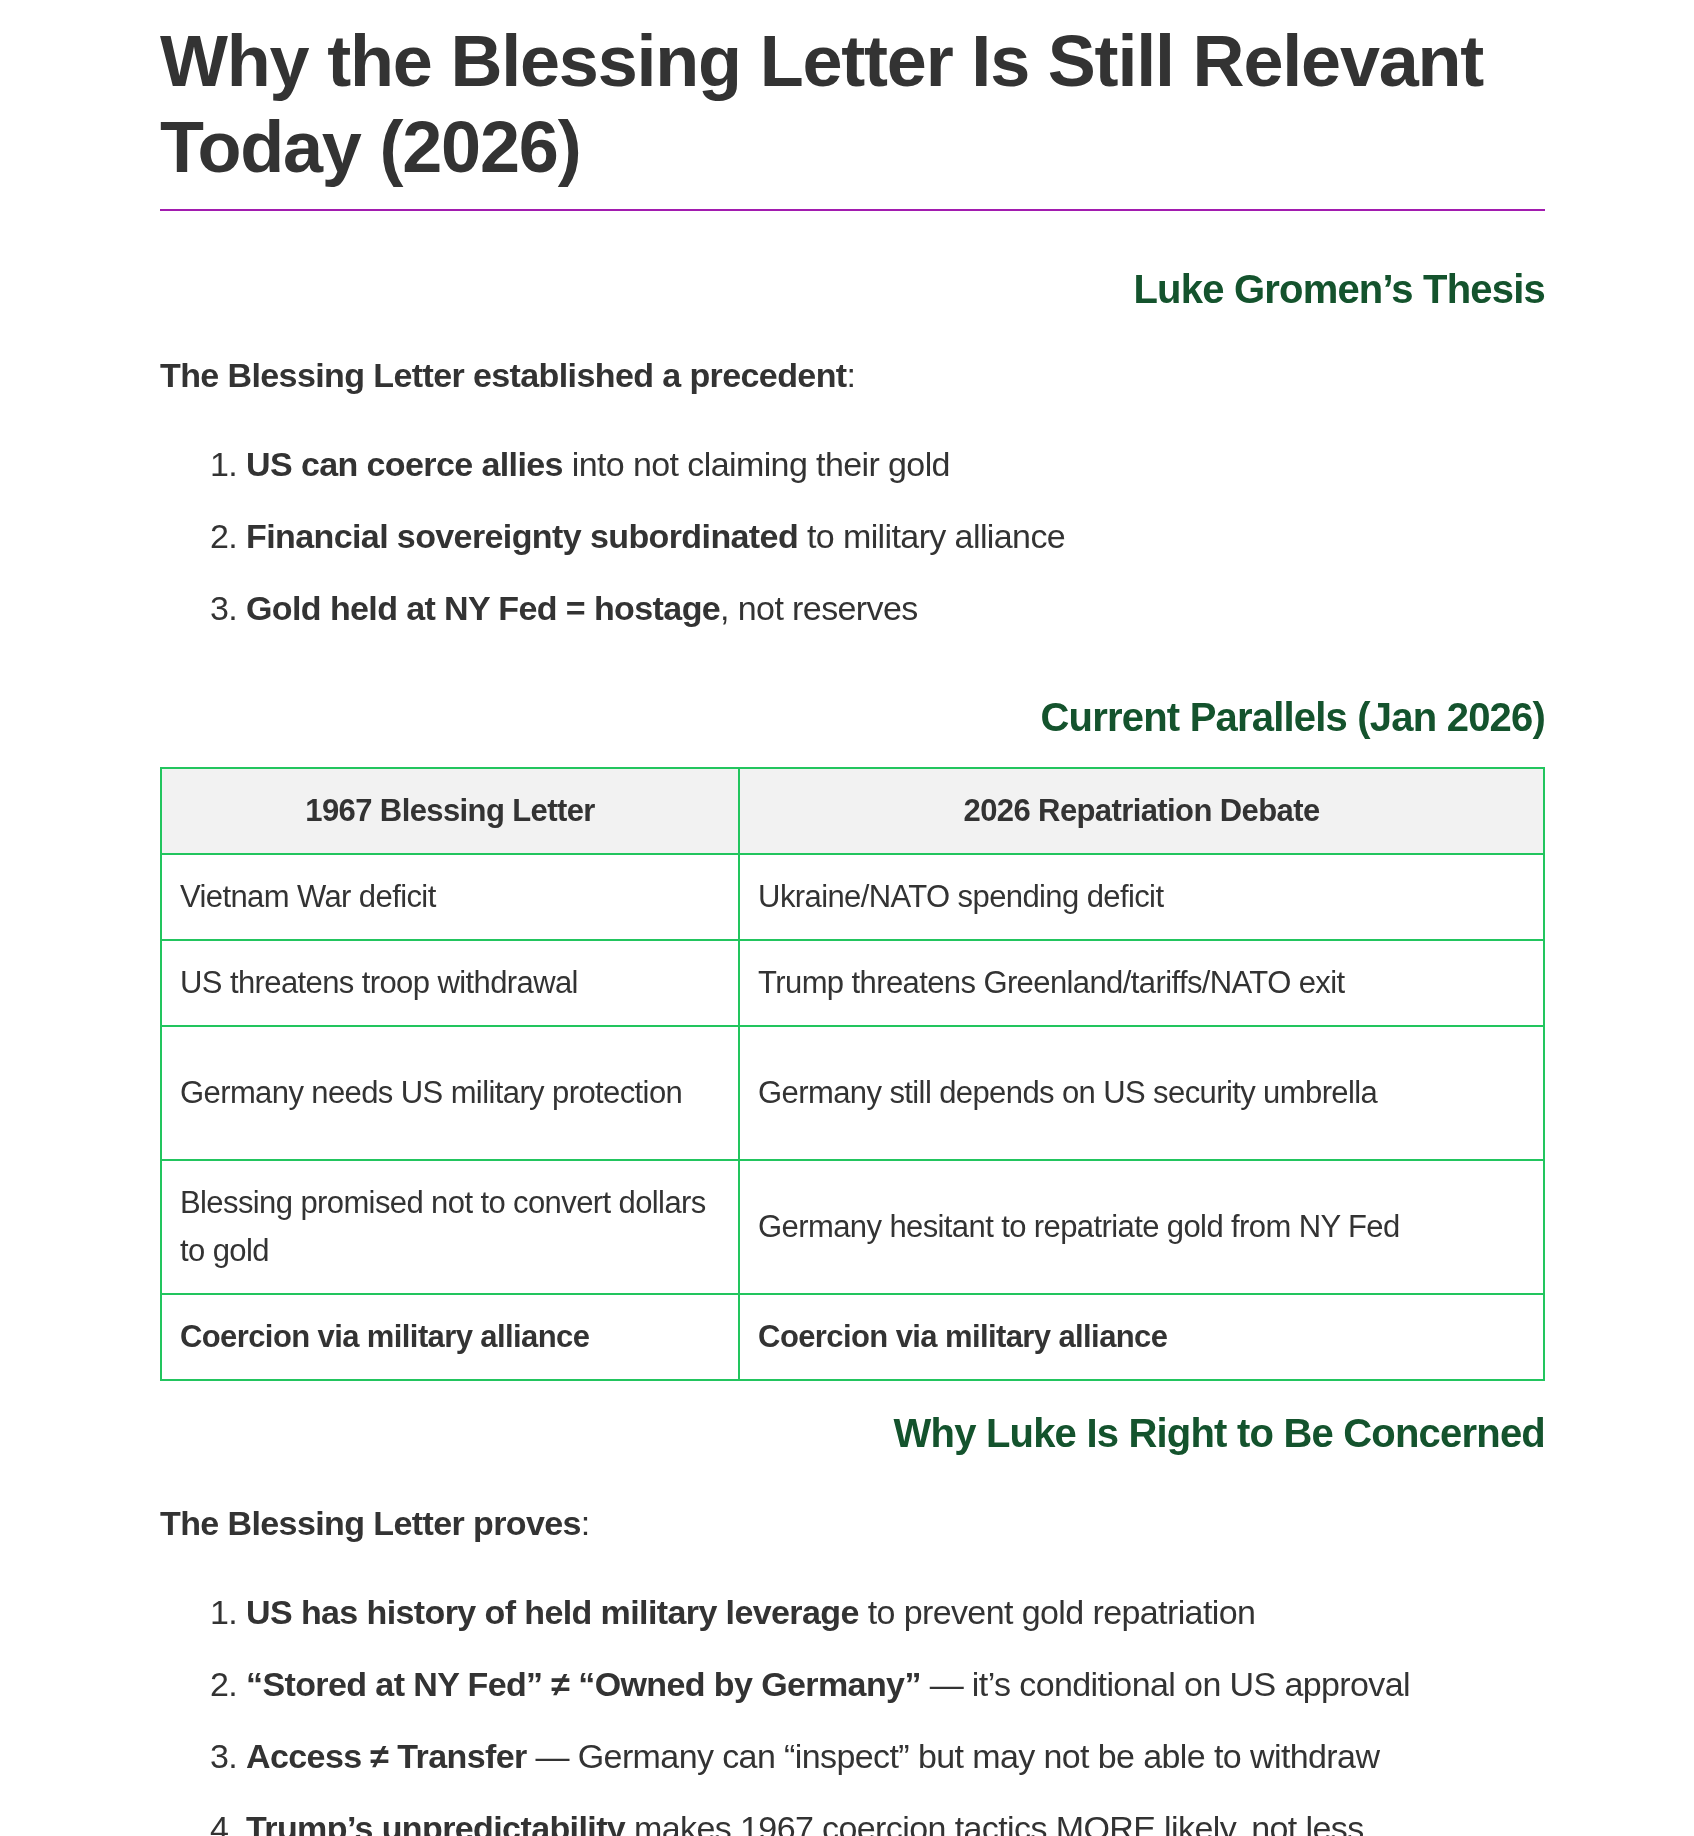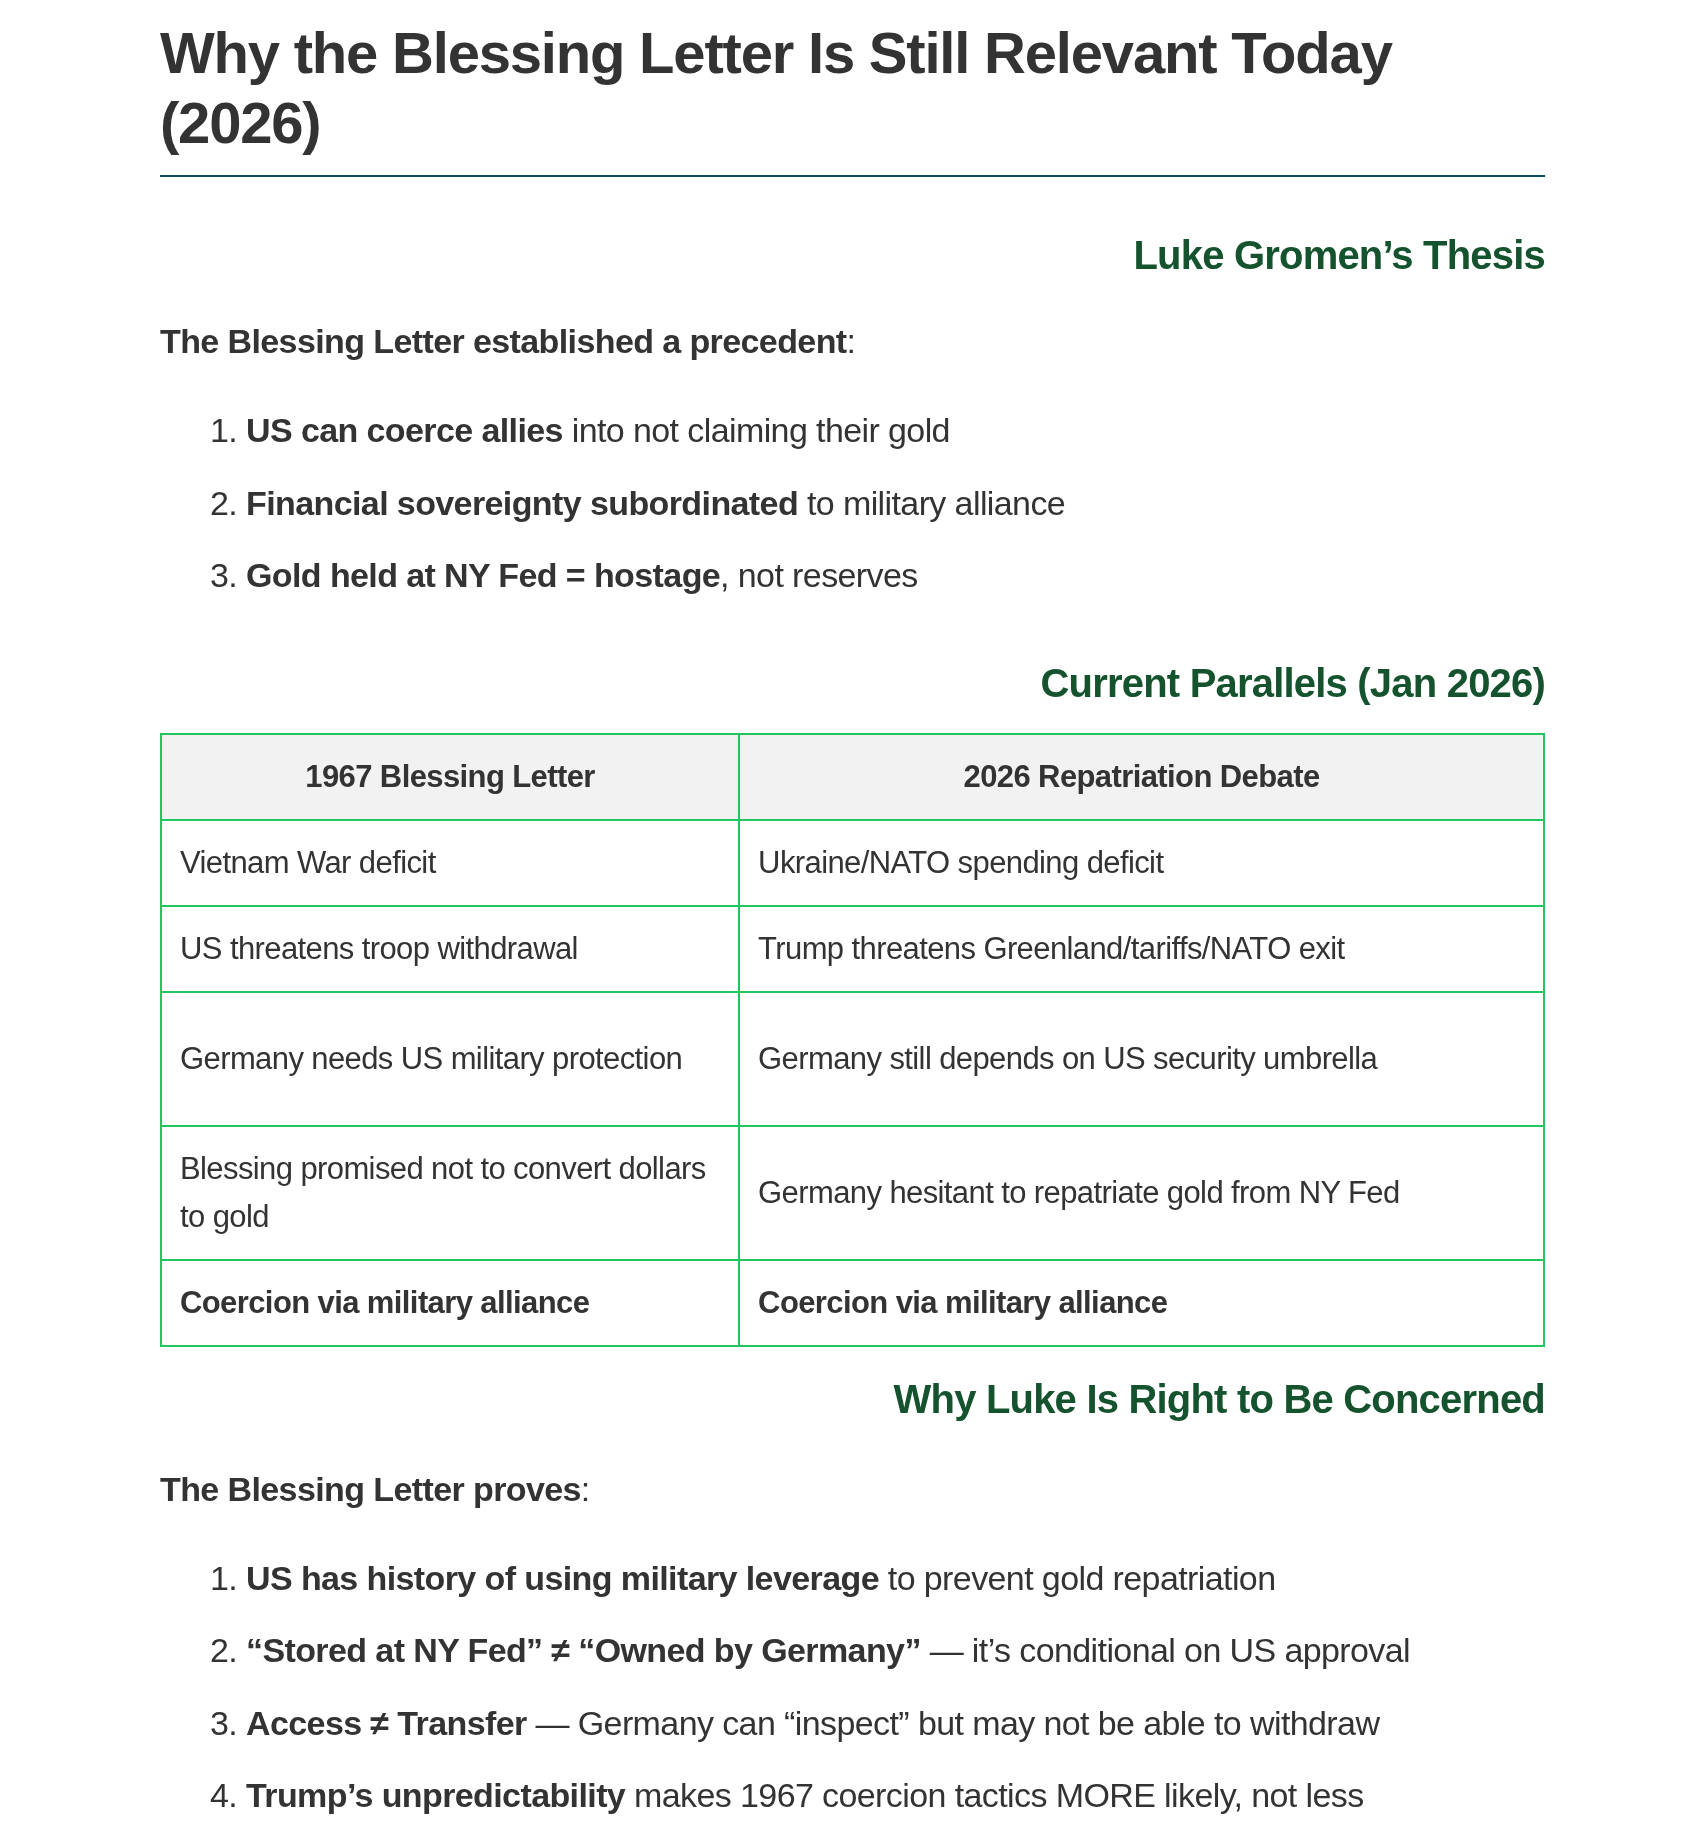--- a/index.html
+++ b/index.html
@@ -10,25 +10,25 @@
       font-family: "Liberation Sans", "DejaVu Sans", sans-serif;
       color: #333333;
     }
     .page {
       position: relative;
       margin-left: 160px;
       width: 1385px;
       padding-top: 18px;
     }
     h1 {
-      font-size: 58px;
+      font-size: 72px;
       font-weight: 700;
       margin: 0;
       padding-bottom: 18px;
-      border-bottom: 2px solid #0c4a6e;
+      border-bottom: 2px solid #a21caf;
       letter-spacing: -1.2px;
       line-height: 1.2;
       color: #333333;
     }
     h2 {
       font-size: 40px;
       font-weight: 700;
       margin: 0;
       letter-spacing: -0.8px;
       line-height: 1.2;
@@ -130,18 +130,18 @@
       <tr>
         <td class="bold">Coercion via military alliance</td>
         <td class="bold">Coercion via military alliance</td>
       </tr>
     </tbody>
   </table>
 
   <h2 class="concerned">Why Luke Is Right to Be Concerned</h2>
   <p class="lead second"><b>The Blessing Letter proves</b><span>:</span></p>
   <ol class="proves-list">
-    <li><b>US has history of using military leverage</b><span> to prevent gold repatriation</span></li>
+    <li><b>US has history of held military leverage</b><span> to prevent gold repatriation</span></li>
     <li><b>“Stored at NY Fed” ≠ “Owned by Germany”</b><span> — it’s conditional on US approval</span></li>
     <li><b>Access ≠ Transfer</b><span> — Germany can “inspect” but may not be able to withdraw</span></li>
     <li><b>Trump’s unpredictability</b><span> makes 1967 coercion tactics MORE likely, not less</span></li>
   </ol>
 </div>
 
 </body></html>

